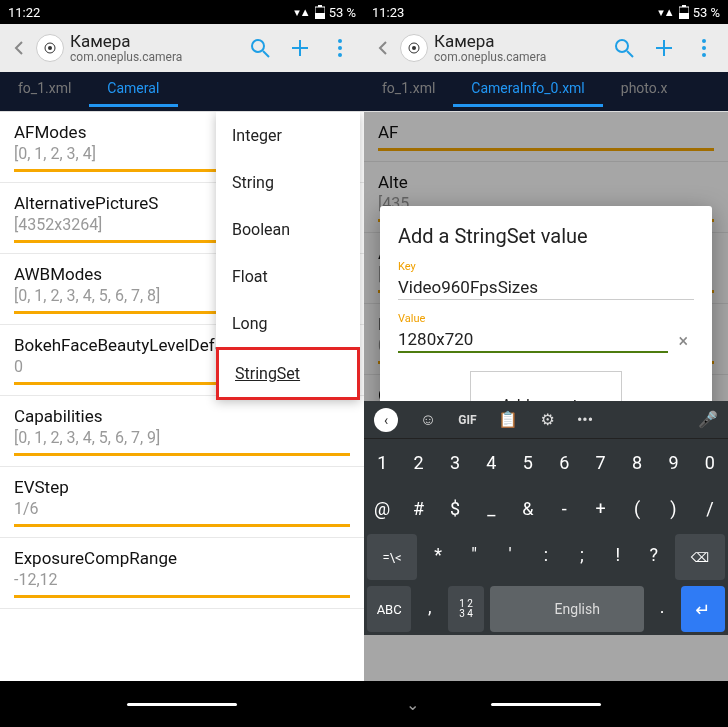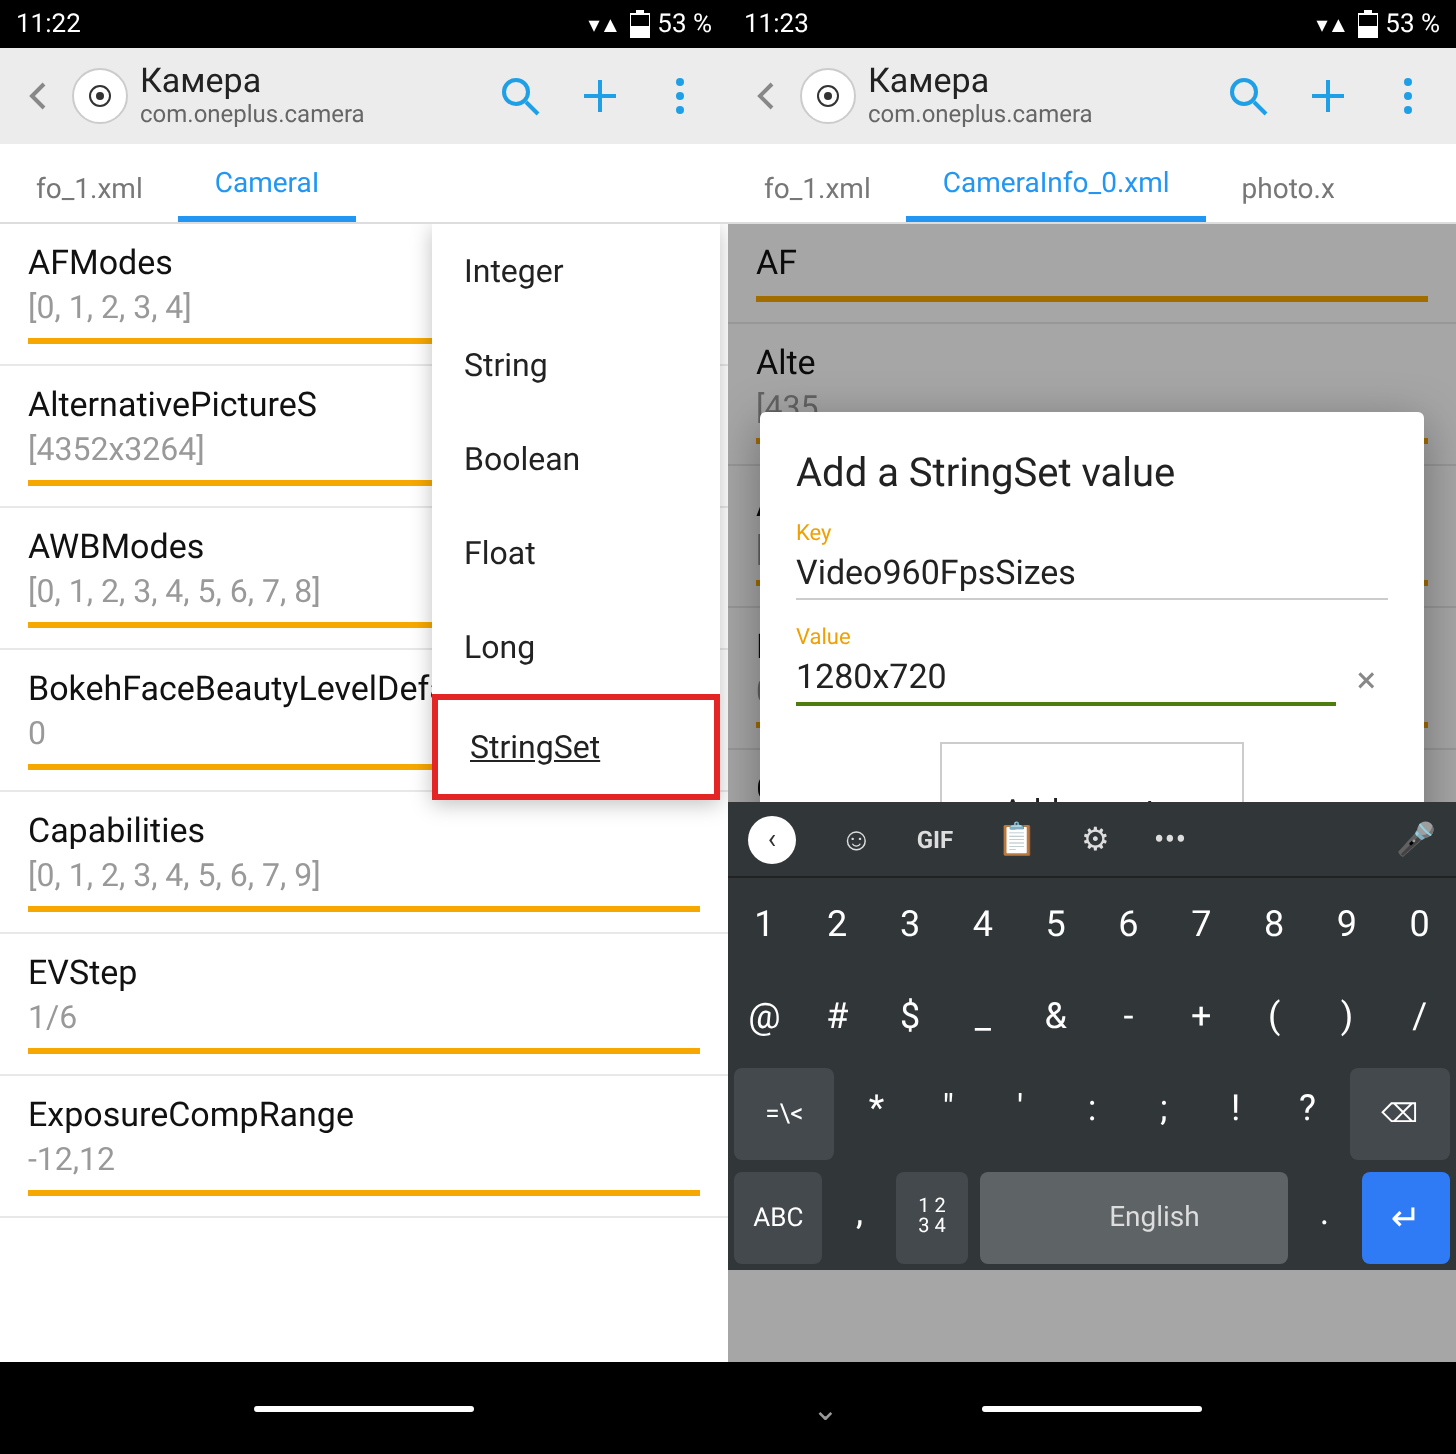--- a/index.html
+++ b/index.html
@@ -7,21 +7,21 @@
   .phone { width: 364px; height: 727px; display: flex; flex-direction: column; background: #000; position: relative; }
   .status-bar { height: 24px; background: #000; color: #fff; display: flex; align-items: center; justify-content: space-between; padding: 0 8px; font-size: 13px; gap: 41px; }
   .status-right { display: flex; align-items: center; gap: 4px; }
   .topbar { height: 48px; background: #ececec; display: flex; align-items: center; padding: 0 4px; justify-content: flex-end; }
   .back-icon { width: 32px; height: 32px; display: flex; align-items: center; justify-content: center; }
   .app-icon { width: 28px; height: 28px; border-radius: 14px; background: #fff; border: 1px solid #ccc; display: flex; align-items: center; justify-content: center; margin-right: 6px; }
   .title-block { flex: 1; display: flex; flex-direction: column; line-height: 1.1; }
   .title-main { font-size: 17px; color: #222; }
   .title-sub { font-size: 12px; color: #666; }
   .action-icon { width: 40px; display: flex; align-items: center; justify-content: center; color: #1e9fe6; }
-  .tabs { height: 40px; background: #ffffff; display: flex; align-items: flex-end; border-bottom: 1px solid #ddd; overflow: hidden; }
+  .tabs { height: 40px; background: #0f172a; display: flex; align-items: flex-start; border-bottom: 1px solid #ddd; overflow: hidden; }
   .tab { padding: 8px 18px; font-size: 14px; color: #777; white-space: nowrap; }
   .tab.active { color: #2196f3; border-bottom: 3px solid #2196f3; }
   .content { flex: 1; background: #fff; overflow: hidden; position: relative; }
   .list-item { padding: 10px 14px; border-bottom: 1px solid #e8e8e8; }
   .item-key { font-size: 17px; color: #111; margin-bottom: 2px; }
   .item-value { font-size: 16px; color: #999; }
   .orange-bar { height: 3px; background: #f7a800; margin-top: 6px; }
   .dropdown { position: absolute; top: 0; right: 4px; width: 144px; background: #fff; box-shadow: 0 2px 10px rgba(0,0,0,0.25); z-index: 10; }
   .dropdown-item { padding: 14px 16px; font-size: 16px; color: #222; }
   .dropdown-item.highlight { border: 3px solid #e42525; text-decoration: underline; }

